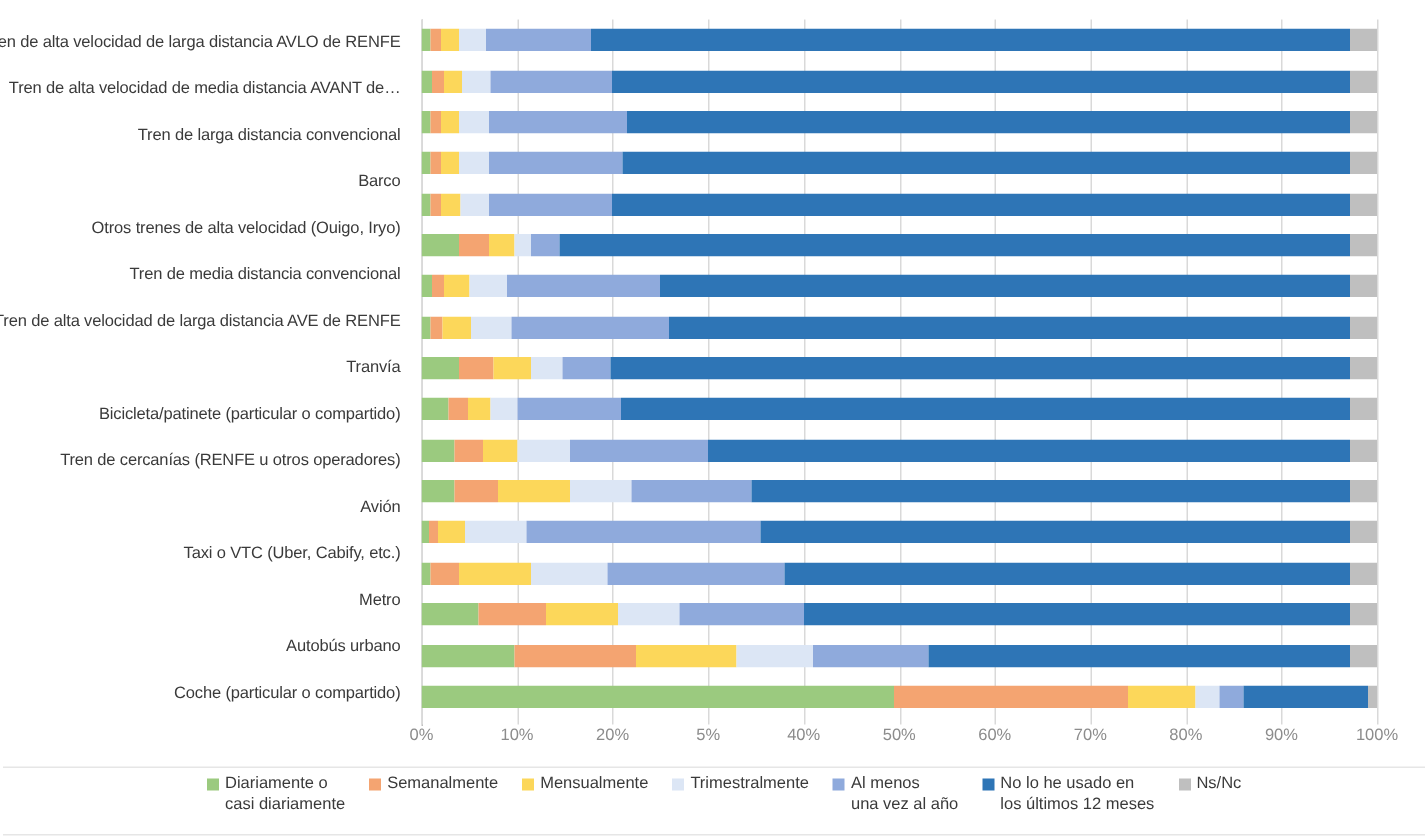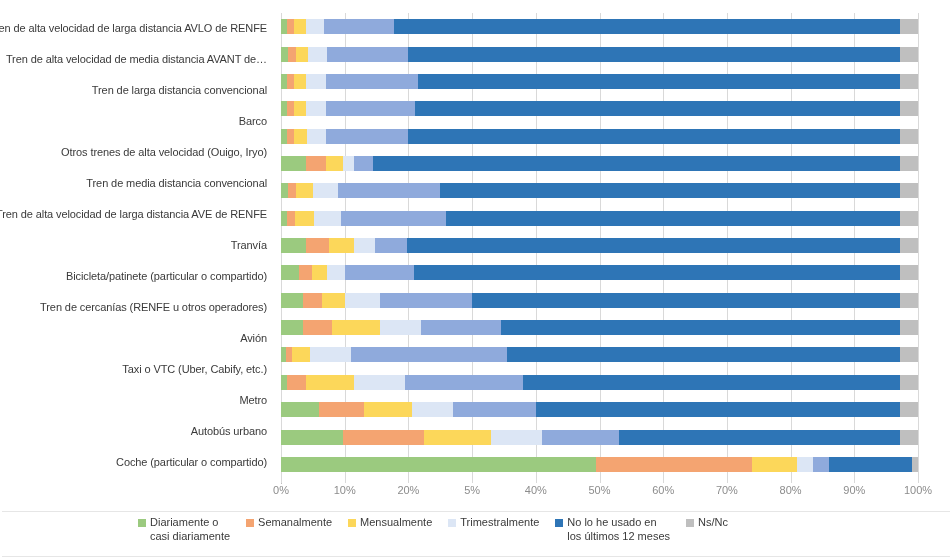--- a/index.html
+++ b/index.html
@@ -420,20 +420,25 @@
       </div>
       <div class="legend-item">
         <span class="legend-swatch" style="background: rgb(252, 215, 90);"></span>
         <span class="legend-text">Mensualmente</span>
       </div>
       <div class="legend-item">
         <span class="legend-swatch" style="background: rgb(220, 230, 245);"></span>
         <span class="legend-text">Trimestralmente</span>
       </div>
       <div class="legend-item">
+        <span class="legend-swatch" style="background: rgb(143, 170, 220);"></span>
+        <span class="legend-text">Al menos
+una vez al año</span>
+      </div>
+      <div class="legend-item">
         <span class="legend-swatch" style="background: rgb(46, 117, 182);"></span>
         <span class="legend-text">No lo he usado en
 los últimos 12 meses</span>
       </div>
       <div class="legend-item">
         <span class="legend-swatch" style="background: rgb(191, 191, 191);"></span>
         <span class="legend-text">Ns/Nc</span>
       </div>
     </div>
   <div id="legend-bottom-sep"></div>

